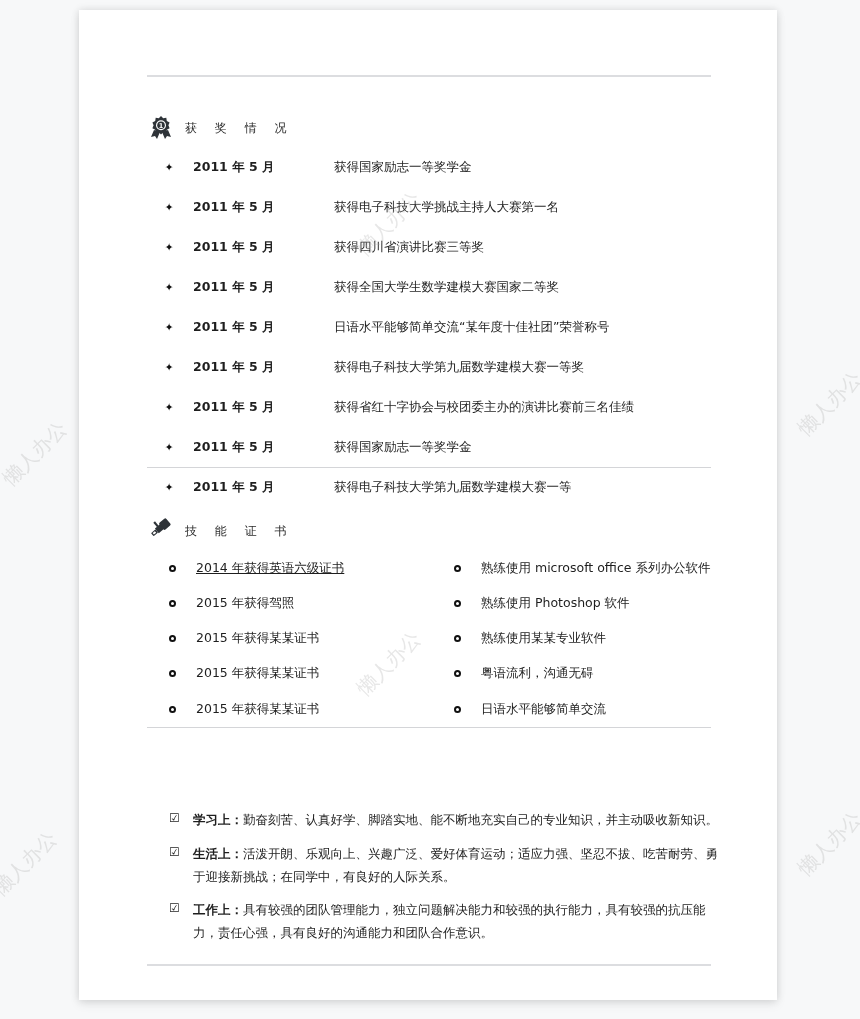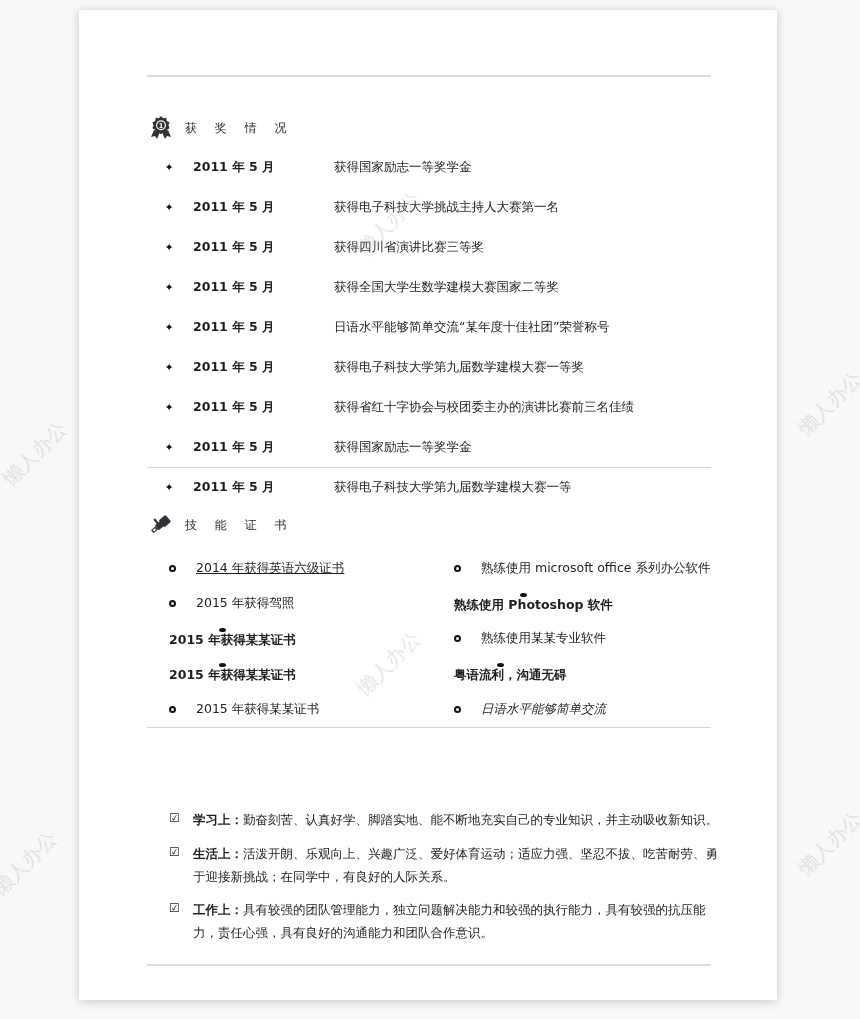--- a/index.html
+++ b/index.html
@@ -57,21 +57,21 @@
       position: absolute;
       height: 20px;
       display: flex; align-items: center;
       font-size: 12.5px; color: #1e1e1e;
     }
     .skill .dot {
       width: 7px; height: 7px;
       border: 2px solid #111; border-radius: 50%;
       margin-right: 20px; display: inline-block;
     }
-    .skill.bold { font-weight: bold; flex-direction: column; }
+    .skill.bold { font-weight: normal; }
     .intro {
       position: absolute;
       left: 90px; width: 560px;
       font-size: 12.5px; color: #1e1e1e;
       display: flex;
     }
     .intro .check {
       width: 12px; height: 12px;
       font-size: 12px; line-height: 14px;
       margin-right: 12px; margin-top: 3px;
@@ -152,21 +152,21 @@
   </div>
 
   <div class="hr thin" style="top:457px;"></div>
 
   <div class="award-row" style="top:467px;">
     <span class="star">✦</span>
     <span class="date">2011 年 5 月</span>
     <span class="desc">获得电子科技大学第九届数学建模大赛一等</span>
   </div>
 
-  <div class="section-head" style="top:500px;">
+  <div class="section-head" style="top:500px;align-items:flex-end;">
     <span class="icon">
       <svg width="24" height="24" viewBox="0 0 24 24">
         <g transform="rotate(-40 12 12)">
           <rect x="13" y="7" width="9" height="9" rx="1.5" fill="#2e3338"></rect>
           <rect x="7" y="8.5" width="7" height="6" fill="#2e3338"></rect>
           <rect x="1" y="9.5" width="6" height="4" rx="0.8" fill="#2e3338"></rect>
           <rect x="2.3" y="10.5" width="3" height="2" fill="#fff"></rect>
           <rect x="9.5" y="3" width="2.2" height="6" fill="#2e3338"></rect>
         </g>
       </svg>
@@ -204,21 +204,21 @@
     <span>熟练使用 Photoshop 软件</span>
   </div>
   <div class="skill" style="left:375px; top:618px;">
     <span class="dot"></span>
     <span>熟练使用某某专业软件</span>
   </div>
   <div class="skill bold" style="left:375px; top:653px;justify-content:space-between;">
     <span class="dot"></span>
     <span>粤语流利，沟通无碍</span>
   </div>
-  <div class="skill" style="left:375px; top:689px;font-style:italic;">
+  <div class="skill" style="left:375px; top:689px;">
     <span class="dot"></span>
     <span>日语水平能够简单交流</span>
   </div>
 
   <div class="hr thin" style="top:717px;"></div>
 
 
   <div class="intro" style="top:798px;">
     <span class="check">☑</span>
     <span class="text">

